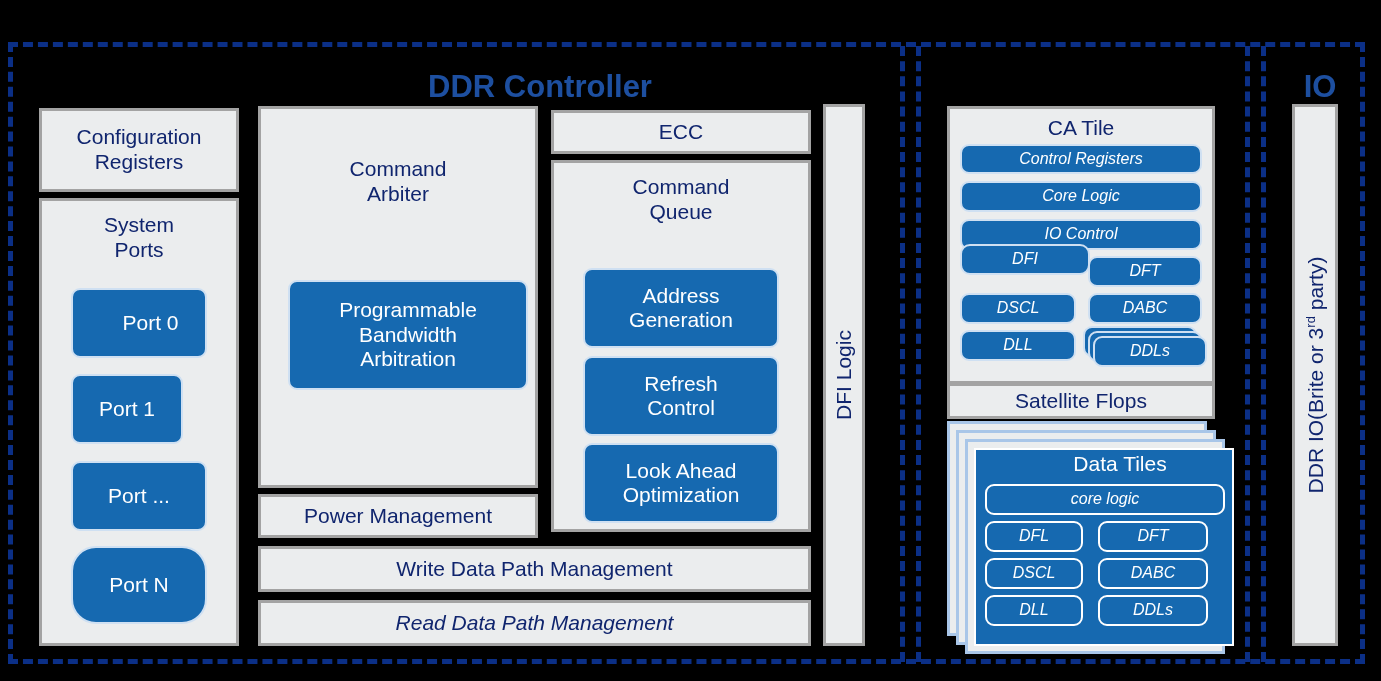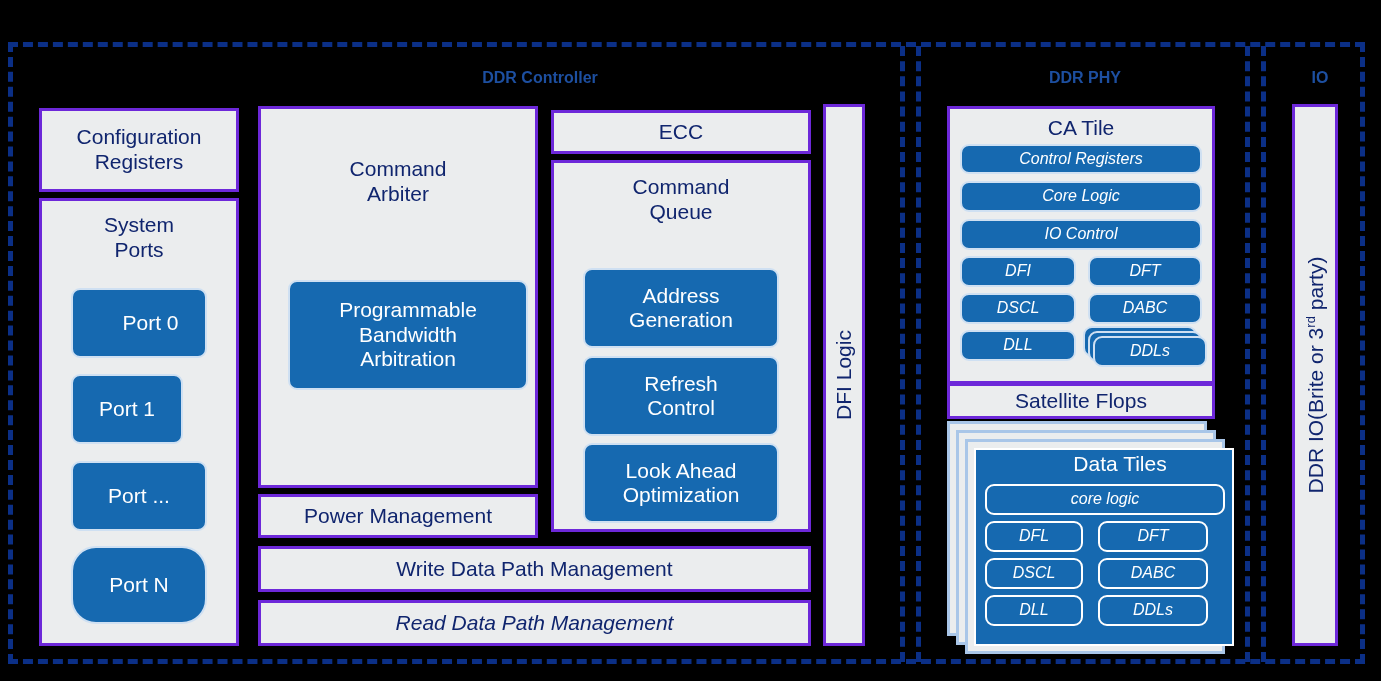--- a/index.html
+++ b/index.html
@@ -31,31 +31,31 @@
     position: absolute;
     top: 46px;
     height: 616px;
     width: 0;
     border-left: 5px dashed #0b2f86;
   }
   
   .section-title {
     position: absolute;
     color: #1d4fa0;
-    font-size: 16px;
+    font-size: 31px;
     font-weight: bold;
     text-align: center;
     letter-spacing: 0px;
     white-space: nowrap;
   }
   
   .panel {
     position: absolute;
     background: #ebedee;
-    border: 3px solid #6d28d9;
+    border: 3px solid #a3a3a3;
     box-sizing: border-box;
     color: #10256e;
     text-align: center;
     display: flex;
     flex-direction: column;
     align-items: center;
   }
   .panel-label {
     color: #10256e;
     font-size: 21px;
@@ -117,21 +117,20 @@
 
 <div id="stage">
 
   <div class="dash-outer"></div>
   <div class="vdash" style="left:900px;"></div>
   <div class="vdash" style="left:916px;"></div>
   <div class="vdash" style="left:1245px;"></div>
   <div class="vdash" style="left:1261px;"></div>
 
   <div class="section-title" style="left:260px; top:69px; width:560px;">DDR Controller</div>
-  <div class="section-title" style="left:930px; top:69px; width:310px;">DDR PHY</div>
   <div class="section-title" style="left:1270px; top:69px; width:100px;">IO</div>
 
   <div class="panel" style="left:39px; top:108px; width:200px; height:84px; justify-content:center;">
     <div class="panel-label">Configuration
 Registers</div>
   </div>
 
   <div class="panel" style="left:39px; top:198px; width:200px; height:448px; justify-content:flex-start; padding-top:12px;">
     <div class="panel-label">System
 Ports</div>
@@ -178,21 +177,21 @@
   <div class="panel" style="left:823px; top:104px; width:42px; height:542px;"></div>
   <div class="vlabel" style="left:844px; top:375px; transform:translate(-50%,-50%) rotate(-90deg);">DFI Logic</div>
 
   <div class="panel" style="left:947px; top:106px; width:268px; height:278px; justify-content:flex-start; padding-top:7px;">
     <div class="panel-label">CA Tile</div>
   </div>
   <div class="chip tiny" style="left:960px; top:144px; width:242px; height:30px;">Control Registers</div>
   <div class="chip tiny" style="left:960px; top:181px; width:242px; height:31px;">Core  Logic</div>
   <div class="chip tiny" style="left:960px; top:219px; width:242px; height:31px;">IO Control</div>
 
-  <div class="chip tiny" style="left:960px; top:256px; width:116px; height:31px;">DFI</div>
+  <div class="chip tiny" style="left:960px; top:244px; width:130px; height:31px;border-radius:10px;">DFI</div>
   <div class="chip tiny" style="left:1088px; top:256px; width:114px; height:31px;">DFT</div>
   <div class="chip tiny" style="left:960px; top:293px; width:116px; height:31px;">DSCL</div>
   <div class="chip tiny" style="left:1088px; top:293px; width:114px; height:31px;">DABC</div>
   <div class="chip tiny" style="left:960px; top:330px; width:116px; height:31px;">DLL</div>
 
   <div class="chip tiny" style="left:1083px; top:326px; width:114px; height:31px;"></div>
   <div class="chip tiny" style="left:1088px; top:331px; width:114px; height:31px;"></div>
   <div class="chip tiny" style="left:1093px; top:336px; width:114px; height:31px;">DDLs</div>
 
   <div class="panel" style="left:947px; top:383px; width:268px; height:36px; justify-content:center;">

